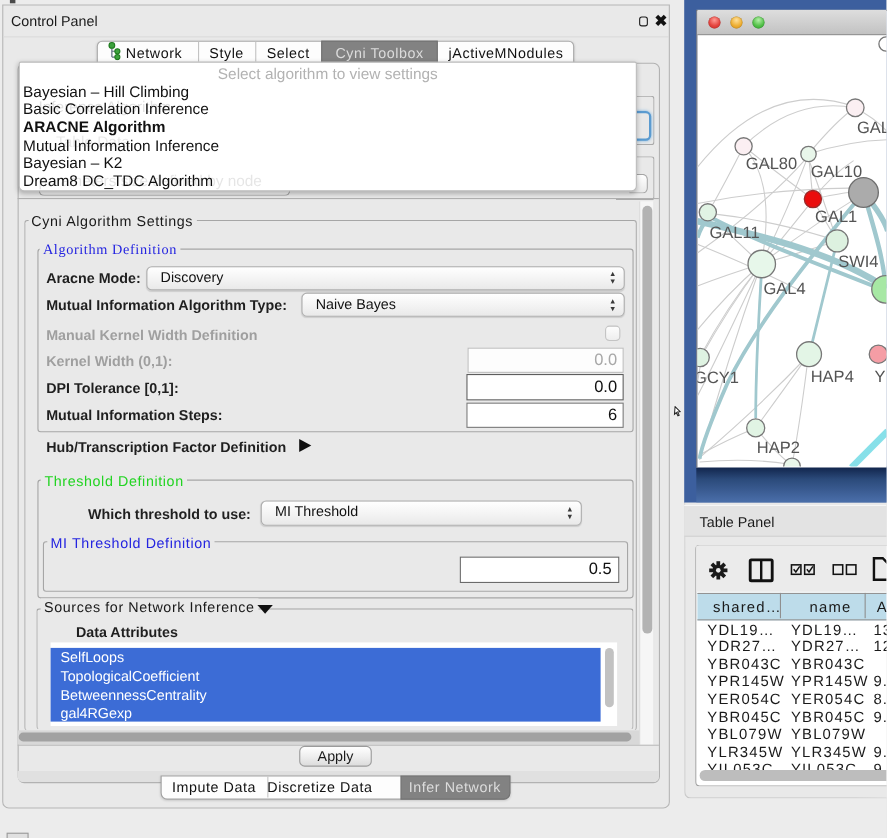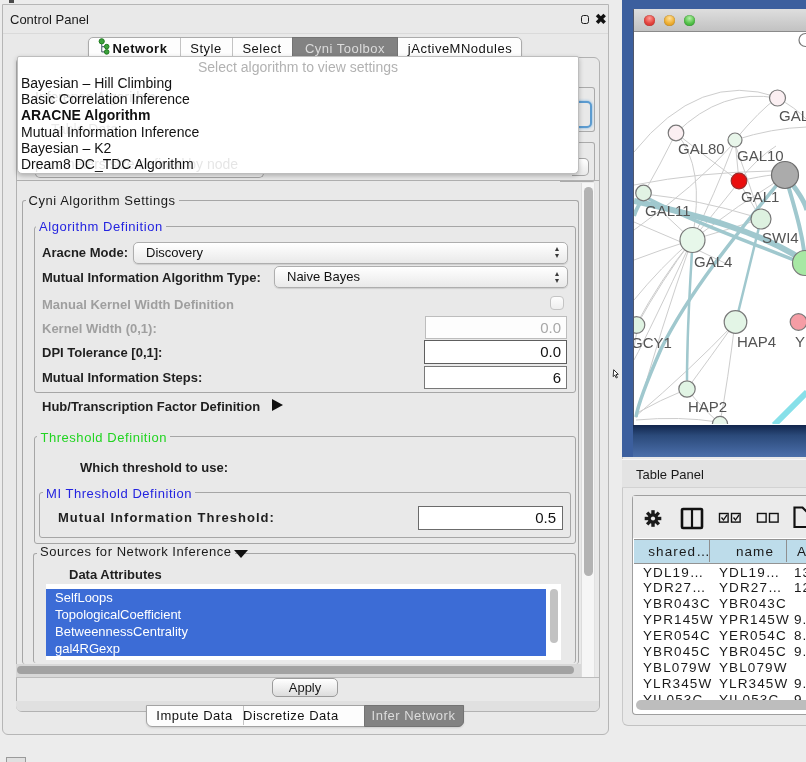--- a/index.html
+++ b/index.html
@@ -174,21 +174,21 @@
   <div class="abs" style="left:88px;top:37px;width:434px;height:20.5px;border:1px solid #ababab;border-radius:5px 5px 0 0;background:#fdfdfd;box-sizing:border-box;box-shadow:0 1px 2px rgba(0,0,0,0.1);"></div>
   <div class="abs" style="left:292px;top:37px;width:106px;height:20.5px;background:#828282;border:1px solid #737373;box-sizing:border-box;"></div>
   <div class="abs" style="left:180px;top:38px;width:1px;height:18px;background:#c3c3c3;"></div>
   <div class="abs" style="left:232px;top:38px;width:1px;height:18px;background:#c3c3c3;"></div>
   <svg class="abs" style="left:97px;top:38px;" width="14" height="17" viewBox="0 0 14 17">
     <path d="M4.7 5.9 V13.9 M4.7 8.6 H7.5 M4.7 13.9 H7.5" fill="none" stroke="#5c6b7c" stroke-width="1.1"></path>
     <circle cx="4.7" cy="3.3" r="2.6" fill="#3da23d" stroke="#1e7a1e" stroke-width="1"></circle>
     <circle cx="9.7" cy="8.6" r="2.3" fill="#3da23d" stroke="#1e7a1e" stroke-width="1"></circle>
     <circle cx="9.7" cy="13.9" r="2.3" fill="#3da23d" stroke="#1e7a1e" stroke-width="1"></circle>
   </svg>
-  <div class="abs" style="left:106px;top:40.5px;width:68px;text-align:center;font-size:13px;font-weight:700;letter-spacing:0.5px;color:#111;">Network</div>
+  <div class="abs" style="left:106px;top:40.5px;width:68px;text-align:center;font-size:13px;font-weight:400;letter-spacing:0.5px;color:#111;">Network</div>
   <div class="abs" style="left:180px;top:40.5px;width:52px;text-align:center;font-size:13px;font-weight:500;letter-spacing:0.5px;color:#111;">Style</div>
   <div class="abs" style="left:232px;top:40.5px;width:60px;text-align:center;font-size:13px;font-weight:500;letter-spacing:0.5px;color:#111;">Select</div>
   <div class="abs" style="left:292px;top:40.5px;width:106px;text-align:center;font-size:13px;font-weight:500;letter-spacing:0.5px;color:#dcdcdc;">Cyni Toolbox</div>
   <div class="abs" style="left:398px;top:40.5px;width:124px;text-align:center;font-size:13px;font-weight:500;letter-spacing:0.5px;color:#111;">jActiveMNodules</div>
 
   <div class="abs" style="left:560px;top:87px;width:34px;height:43px;border:1px solid #aaa;border-left:none;border-radius:0 3px 3px 0;"></div>
   <div class="abs" style="left:560px;top:142px;width:34px;height:38px;border:1px solid #aaa;border-left:none;border-radius:0 3px 3px 0;"></div>
   <div class="abs" style="left:16px;top:180px;width:583px;height:1px;background:#b0b0b0;"></div>
   <div class="abs" style="left:35px;top:168px;width:227px;height:9px;border:1px solid #a8a8a8;border-top:none;border-radius:0 0 5px 5px;background:#f3f3f3;"></div>
   <div class="abs" style="left:574px;top:101px;width:14px;height:23px;border:2px solid #5b9bd0;border-radius:5px;box-shadow:0 0 3px #74b0e0;background:#e8e8e8;"></div>
@@ -197,21 +197,21 @@
   <div class="abs" style="left:581px;top:183px;width:13.5px;height:494px;background:#f6f6f6;border-left:1px solid #dcdcdc;border-right:1px solid #e2e2e2;box-sizing:border-box;"></div>
   <div class="abs" style="left:583.5px;top:187px;width:9px;height:389px;background:#b3b3b3;border-radius:4.5px;"></div>
   <div class="abs" style="left:16px;top:663.5px;width:565px;height:13px;background:#d8d8d8;"></div>
   <div class="abs" style="left:17px;top:665.5px;width:557px;height:8.5px;background:#a2a2a2;border-radius:4px;"></div>
   <div class="abs" style="left:16px;top:676.5px;width:583px;height:1px;background:#bcbcbc;"></div>
 
   <div class="fieldset" style="left:21.8px;top:199.5px;width:555px;height:463px;border-bottom:none;"></div>
   <div class="legend" style="left:25.5px;top:192.5px;color:#1a1a1a;">Cyni Algorithm Settings</div>
 
   <div class="fieldset" style="left:33.5px;top:226.3px;width:540px;height:165px;"></div>
-  <div class="legend" style="left:36px;top:219px;color:#2424e0;">Algorithm Definition</div>
+  <div class="legend" style="left:36px;top:219px;color:#2424e0;font-family:Liberation Serif, serif;">Algorithm Definition</div>
 
   <div class="abs blbl" style="left:42px;top:245px;">Aracne Mode:</div>
   <div class="combo" style="left:133px;top:241.5px;width:433px;height:20px;">
       <span class="ctext">Discovery</span>
       <span class="spin"></span>
     </div>
   <div class="abs blbl" style="left:42px;top:270px;">Mutual Information Algorithm Type:</div>
   <div class="combo" style="left:274px;top:266px;width:292px;height:20px;">
       <span class="ctext">Naive Bayes</span>
       <span class="spin"></span>
@@ -224,23 +224,26 @@
   <div class="tfield" style="left:424px;top:340px;width:143px;height:24px;border:1.5px solid #5e5e5e;box-sizing:border-box;line-height:21px;padding-right:5px;">0.0</div>
   <div class="abs blbl" style="left:42px;top:369.5px;">Mutual Information Steps:</div>
   <div class="tfield" style="left:424px;top:366px;width:143px;height:23px;border:1px solid #787878;box-sizing:border-box;line-height:21px;padding-right:5px;">6</div>
 
   <div class="abs blbl" style="left:42px;top:399px;">Hub/Transcription Factor Definition</div>
   <div class="abs" style="left:272px;top:399px;width:0;height:0;border-top:6.5px solid transparent;border-bottom:6.5px solid transparent;border-left:11.5px solid #111;"></div>
 
   <div class="fieldset" style="left:33.5px;top:435.5px;width:540.5px;height:106px;"></div>
   <div class="legend" style="left:37.4px;top:429.5px;color:#22d422;">Threshold Definition</div>
   <div class="abs blbl" style="left:80px;top:460px;">Which threshold to use:</div>
+  <div class="combo" style="left:237px;top:455px;width:290px;height:20.5px;">
+      <span class="ctext">MI Threshold</span>
+      <span class="spin"></span>
+    </div>
   <div class="fieldset" style="left:39.3px;top:492px;width:530px;height:44px;"></div>
   <div class="legend" style="left:43px;top:486px;color:#2424e0;">MI Threshold Definition</div>
-  <div class="abs blbl" style="left:58px;top:509.5px;letter-spacing:1px;">Mutual Information Threshold:</div>
   <div class="tfield" style="left:418px;top:506px;width:145px;height:23.5px;border:1px solid #6b6b6b;box-sizing:border-box;line-height:21px;padding-right:6px;">0.5</div>
 
   <div class="fieldset" style="left:33px;top:553px;width:541px;height:109px;border-bottom:none;"></div>
   <div class="legend" style="left:37px;top:544px;color:#1a1a1a;">Sources for Network Inference</div>
   <div class="abs" style="left:233.5px;top:550px;width:0;height:0;border-left:7.5px solid transparent;border-right:7.5px solid transparent;border-top:8px solid #111;"></div>
   <div class="abs blbl" style="left:37px;top:567px;padding-left:32px;">Data Attributes</div>
   <div class="abs" style="left:46px;top:584px;width:515px;height:76px;background:#ffffff;"></div>
   <div class="abs" style="left:46px;top:588.5px;width:499.5px;height:67.7px;background:#3c6cd6;"></div>
   <div class="abs" style="left:55px;top:589px;line-height:17.05px;font-size:13px;color:#fff;">SelfLoops<br>TopologicalCoefficient<br>BetweennessCentrality<br>gal4RGexp</div>
   <div class="abs" style="left:549.5px;top:589px;width:8.5px;height:54px;background:#c2c2c2;border-radius:4px;"></div>

